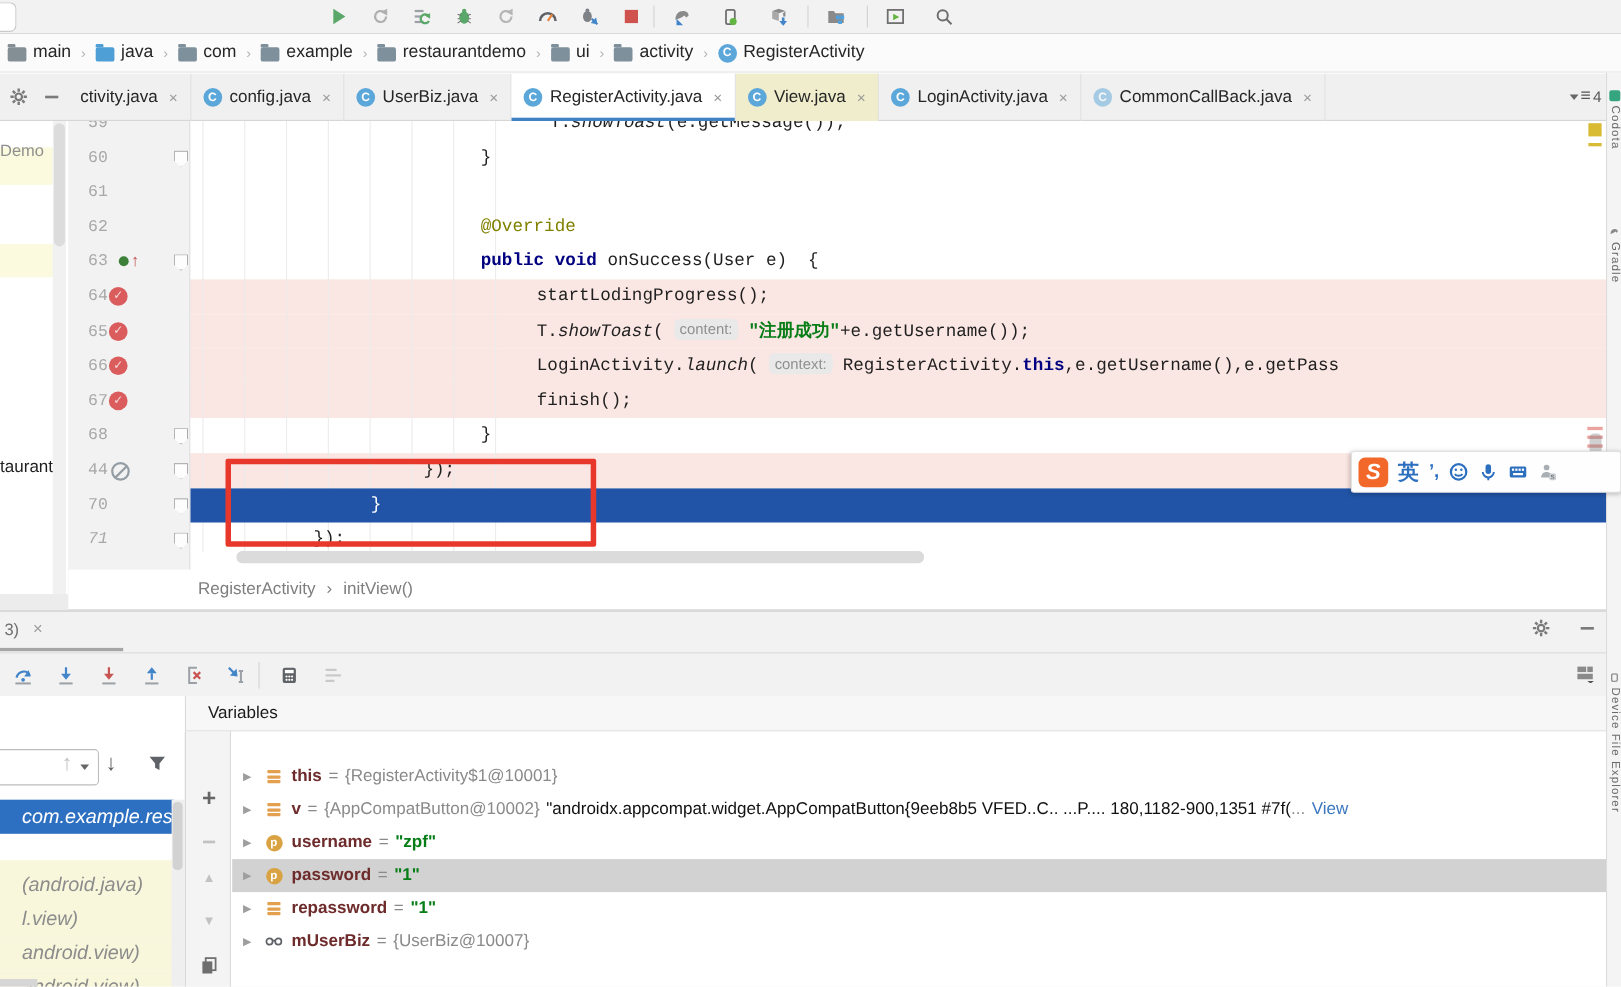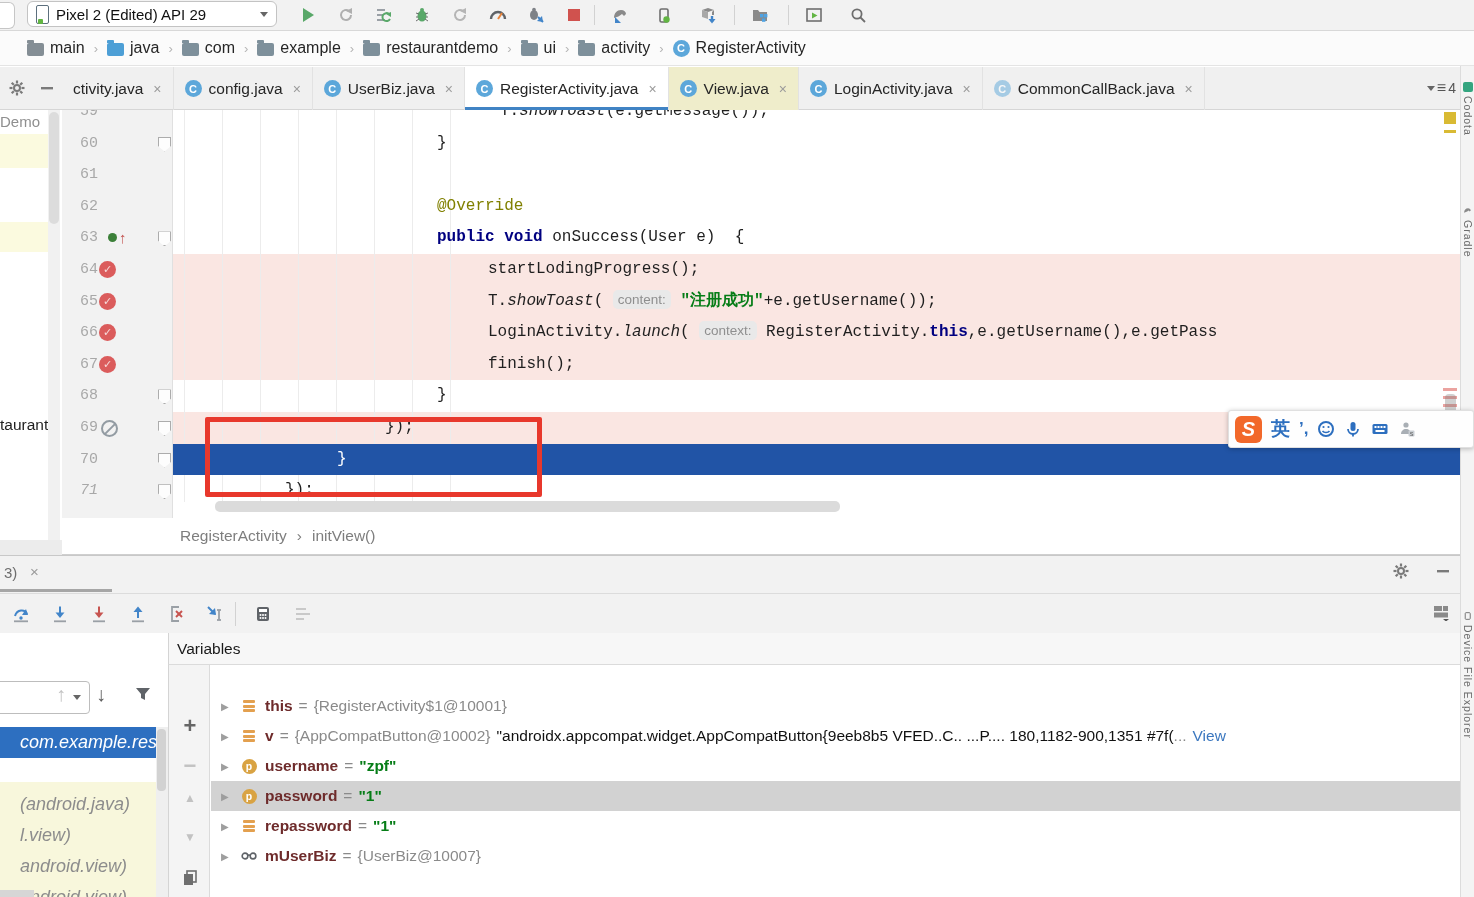--- a/index.html
+++ b/index.html
@@ -14,21 +14,21 @@
   .device-combo{position:absolute;left:27px;top:1px;height:26px;width:250px;background:#fff;border:1px solid #C3C3C3;
            border-radius:6px;display:flex;align-items:center;gap:7px;padding:0 8px;box-sizing:border-box}
   .device-combo .lbl{font-size:15px;color:#111;white-space:nowrap}
   .phoneglyph{width:11px;height:17px;border:1.5px solid #5c6f7d;border-radius:2px;position:relative}
   .phoneglyph:after{content:"";position:absolute;left:1px;bottom:-1px;width:5px;height:5px;background:#62B543;border-radius:1px}
   .caret{width:0;height:0;border-left:4.5px solid transparent;border-right:4.5px solid transparent;border-top:5px solid #666}
   .tbtn{position:absolute;top:2px;width:32px;height:26px;display:flex;align-items:center;justify-content:center}
   .tsep{position:absolute;top:5px;width:1px;height:20px;background:#D2D2D2}
   
   #crumbbar{left:0;top:31px;width:1474px;height:35px;background:#FBFBFB;border-bottom:1px solid #E4E4E4;
-            display:flex;align-items:center;padding-left:27px;box-sizing:border-box}
+            display:flex;align-items:center;padding-left:7px;box-sizing:border-box}
   .crumb{display:flex;align-items:center;gap:6px;font-size:16px;color:#262626}
   .crumb-sep{color:#B5B5B5;margin:0 9px;font-size:13px}
   .folderic{width:17px;height:13px;border-radius:2px;position:relative;margin-top:2px}
   .folderic:before{content:"";position:absolute;left:0;top:-3px;width:7px;height:3px;background:inherit;border-radius:1px 1px 0 0}
   .classic{width:17px;height:17px;border-radius:50%;color:#fff;font-size:11px;font-weight:bold;
            display:flex;align-items:center;justify-content:center}
   
   #tabbar{left:0;top:67px;width:1474px;height:43px;background:#F0F0F0;border-bottom:1px solid #D6D6D6;box-sizing:border-box}
   .tabs-row{position:absolute;left:62px;top:0;height:43px;display:flex}
   .tab{display:flex;align-items:center;gap:7px;padding:0 11px;font-size:15.5px;color:#262626;
@@ -72,21 +72,21 @@
              padding-left:118px;box-sizing:border-box;gap:10px;color:#7E7E7E;font-size:15.5px;border-bottom:1px solid #CFCFCF}
   
   #debugpanel{left:0;top:555px;width:1474px;height:342px;background:#F2F2F2}
   .dbg-tabrow{position:absolute;left:0;top:0;width:1474px;height:37px}
   .dbg-tab-underline{position:absolute;left:0;top:33px;width:112px;height:3px;background:#A6A6A6}
   .steprow{position:absolute;left:0;top:37px;width:1474px;height:40px;background:#F2F2F2;
            border-top:1px solid #DCDCDC;border-bottom:1px solid #D4D4D4}
   .stepbtn{position:absolute;top:10px;width:22px;height:20px;display:flex;align-items:center;justify-content:center}
   .dbg-content{position:absolute;left:0;top:77px;width:1474px;height:265px;background:#fff}
   .vars-header{position:absolute;left:168px;top:0;width:1292px;height:32px;background:#F7F7F7;
-               border-bottom:1px solid #DBDBDB;border-left:1px solid #D4D4D4;line-height:32px;padding-left:8px;
+               border-bottom:1px solid #DBDBDB;border-left:1px solid #D4D4D4;line-height:32px;padding-left:20px;
                box-sizing:border-box;font-size:15.5px;color:#1a1a1a}
   .frames-pane{position:absolute;left:0;top:0;width:168px;height:265px;background:#fff;overflow:hidden}
   .frames-combo{position:absolute;left:-22px;top:48px;width:110px;height:31px;background:#fff;border:1px solid #BDBDBD;border-radius:4px}
   .frame-row{position:absolute;left:0;width:158px;height:31px;line-height:31px;font-style:italic;font-size:18px;
              color:#8C8C8C;background:#F8F7DC;white-space:nowrap;overflow:hidden;padding-left:20px;box-sizing:border-box}
   .frame-row.sel{background:#2D6FC0;color:#fff}
   .vars-toolcol{position:absolute;left:168px;top:32px;width:42px;height:233px;background:#F4F4F4;border-right:1px solid #DBDBDB;border-left:1px solid #D4D4D4;box-sizing:border-box}
   .vtool{position:absolute;left:0;width:42px;text-align:center}
   .vars-tree{position:absolute;left:211px;top:32px;width:1249px;height:233px;background:#fff;overflow:hidden}
   .var-row{position:absolute;left:0;width:1249px;height:30px;display:flex;align-items:center;font-size:15.5px;white-space:nowrap}
@@ -117,25 +117,20 @@
   
   #annotation{left:205px;top:417px;width:327px;height:70px;border:5px solid #E8382C;border-radius:2px;z-index:50}
   .z{position:absolute}
 </style>
 </head>
 <body>
 
 <div id="app">
   <div id="toolbar" class="abs">
       <div class="tb-frag"></div>
-      <div class="device-combo">
-        <span class="phoneglyph"></span>
-        <span class="lbl">Pixel 2 (Edited) API 29</span>
-        <span class="caret" style="margin-left: auto;"></span>
-      </div>
       <div class="tbtn" style="left: 292px;">
         <svg width="18" height="18" viewBox="0 0 18 18" style="display:block">
           <polygon points="4,2 15,9 4,16" fill="#59A869"></polygon>
         </svg>
       </div>
       <div class="tbtn" style="left: 330px;">
         <svg width="18" height="18" viewBox="0 0 18 18" style="display:block">
           <path d="M14 9a5 5 0 1 1-2-4" fill="none" stroke="#AFAFAF" stroke-width="2"></path>
           <polygon points="15,2 15,8 9,5" fill="#AFAFAF"></polygon>
         </svg>
@@ -331,21 +326,21 @@
       </div>
       <div class="overflowctl">
         <span class="caret"></span>
         <span style="font-size:16px">≡</span>
         <span>4</span>
       </div>
     </div>
   <div id="projectpane" class="abs">
       <div class="ypane" style="top: 24px; height: 34px;"></div>
       <div class="ypane" style="top: 112px; height: 30px;"></div>
-      <div class="z" style="left: 0px; top: 3px; color: rgb(143, 143, 143); font-size: 15px;">Demo</div>
+      <div class="z" style="left: 0px; top: 19px; color: rgb(143, 143, 143); font-size: 15px;">Demo</div>
       <div class="z" style="left: 0px; top: 306px; font-size: 15.5px;">taurant</div>
       <div class="z" style="left: 48px; top: 0px; width: 12px; height: 430px; background: rgb(241, 241, 241);"></div>
       <div class="z" style="left: 49px; top: 2px; width: 10px; height: 112px; background: rgb(220, 220, 220); border-radius: 5px;"></div>
       <div class="z" style="left: 0px; top: 430px; width: 62px; height: 17px; background: rgb(236, 236, 236);"></div>
     </div>
   <div id="editor" class="abs">
       <div class="guide" style="left: 122px;"></div>
       <div class="guide" style="left: 160px;"></div>
       <div class="guide" style="left: 198px;"></div>
       <div class="guide" style="left: 236px;"></div>
@@ -385,21 +380,21 @@
         <div class="g-num" style="top: 144px;">64</div>
         <div class="g-bp" style="top: 151px;">✓</div>
         <div class="g-num" style="top: 175.6px;">65</div>
         <div class="g-bp" style="top: 182.6px;">✓</div>
         <div class="g-num" style="top: 207.2px;">66</div>
         <div class="g-bp" style="top: 214.2px;">✓</div>
         <div class="g-num" style="top: 238.8px;">67</div>
         <div class="g-bp" style="top: 245.8px;">✓</div>
         <div class="g-num" style="top: 270.4px;">68</div>
         <div class="g-fold" style="top: 279.4px;"></div>
-        <div class="g-num" style="top: 302px;">69</div>
+        <div class="g-num" style="top: 302px;">44</div>
         <div class="g-mute" style="top: 310px;"></div>
         <div class="g-fold" style="top: 311px;"></div>
         <div class="g-num" style="top: 333.6px;">70</div>
         <div class="g-fold" style="top: 342.6px;"></div>
         <div class="g-num" style="top: 365.2px; font-style: italic;">71</div>
         <div class="g-fold" style="top: 374.2px;"></div>
       </div>
       <div class="z" style="left: 153px; top: 391px; width: 625px; height: 11px; background: rgb(219, 219, 219); border-radius: 5px; z-index: 6;"></div>
       <div class="stripe-mark" style="left: 1382px; top: 2px; width: 12px; height: 12px; background: rgb(217, 186, 51);"></div>
       <div class="stripe-mark" style="left: 1382px; top: 20px; width: 12px; height: 3px; background: rgb(217, 186, 51);"></div>

